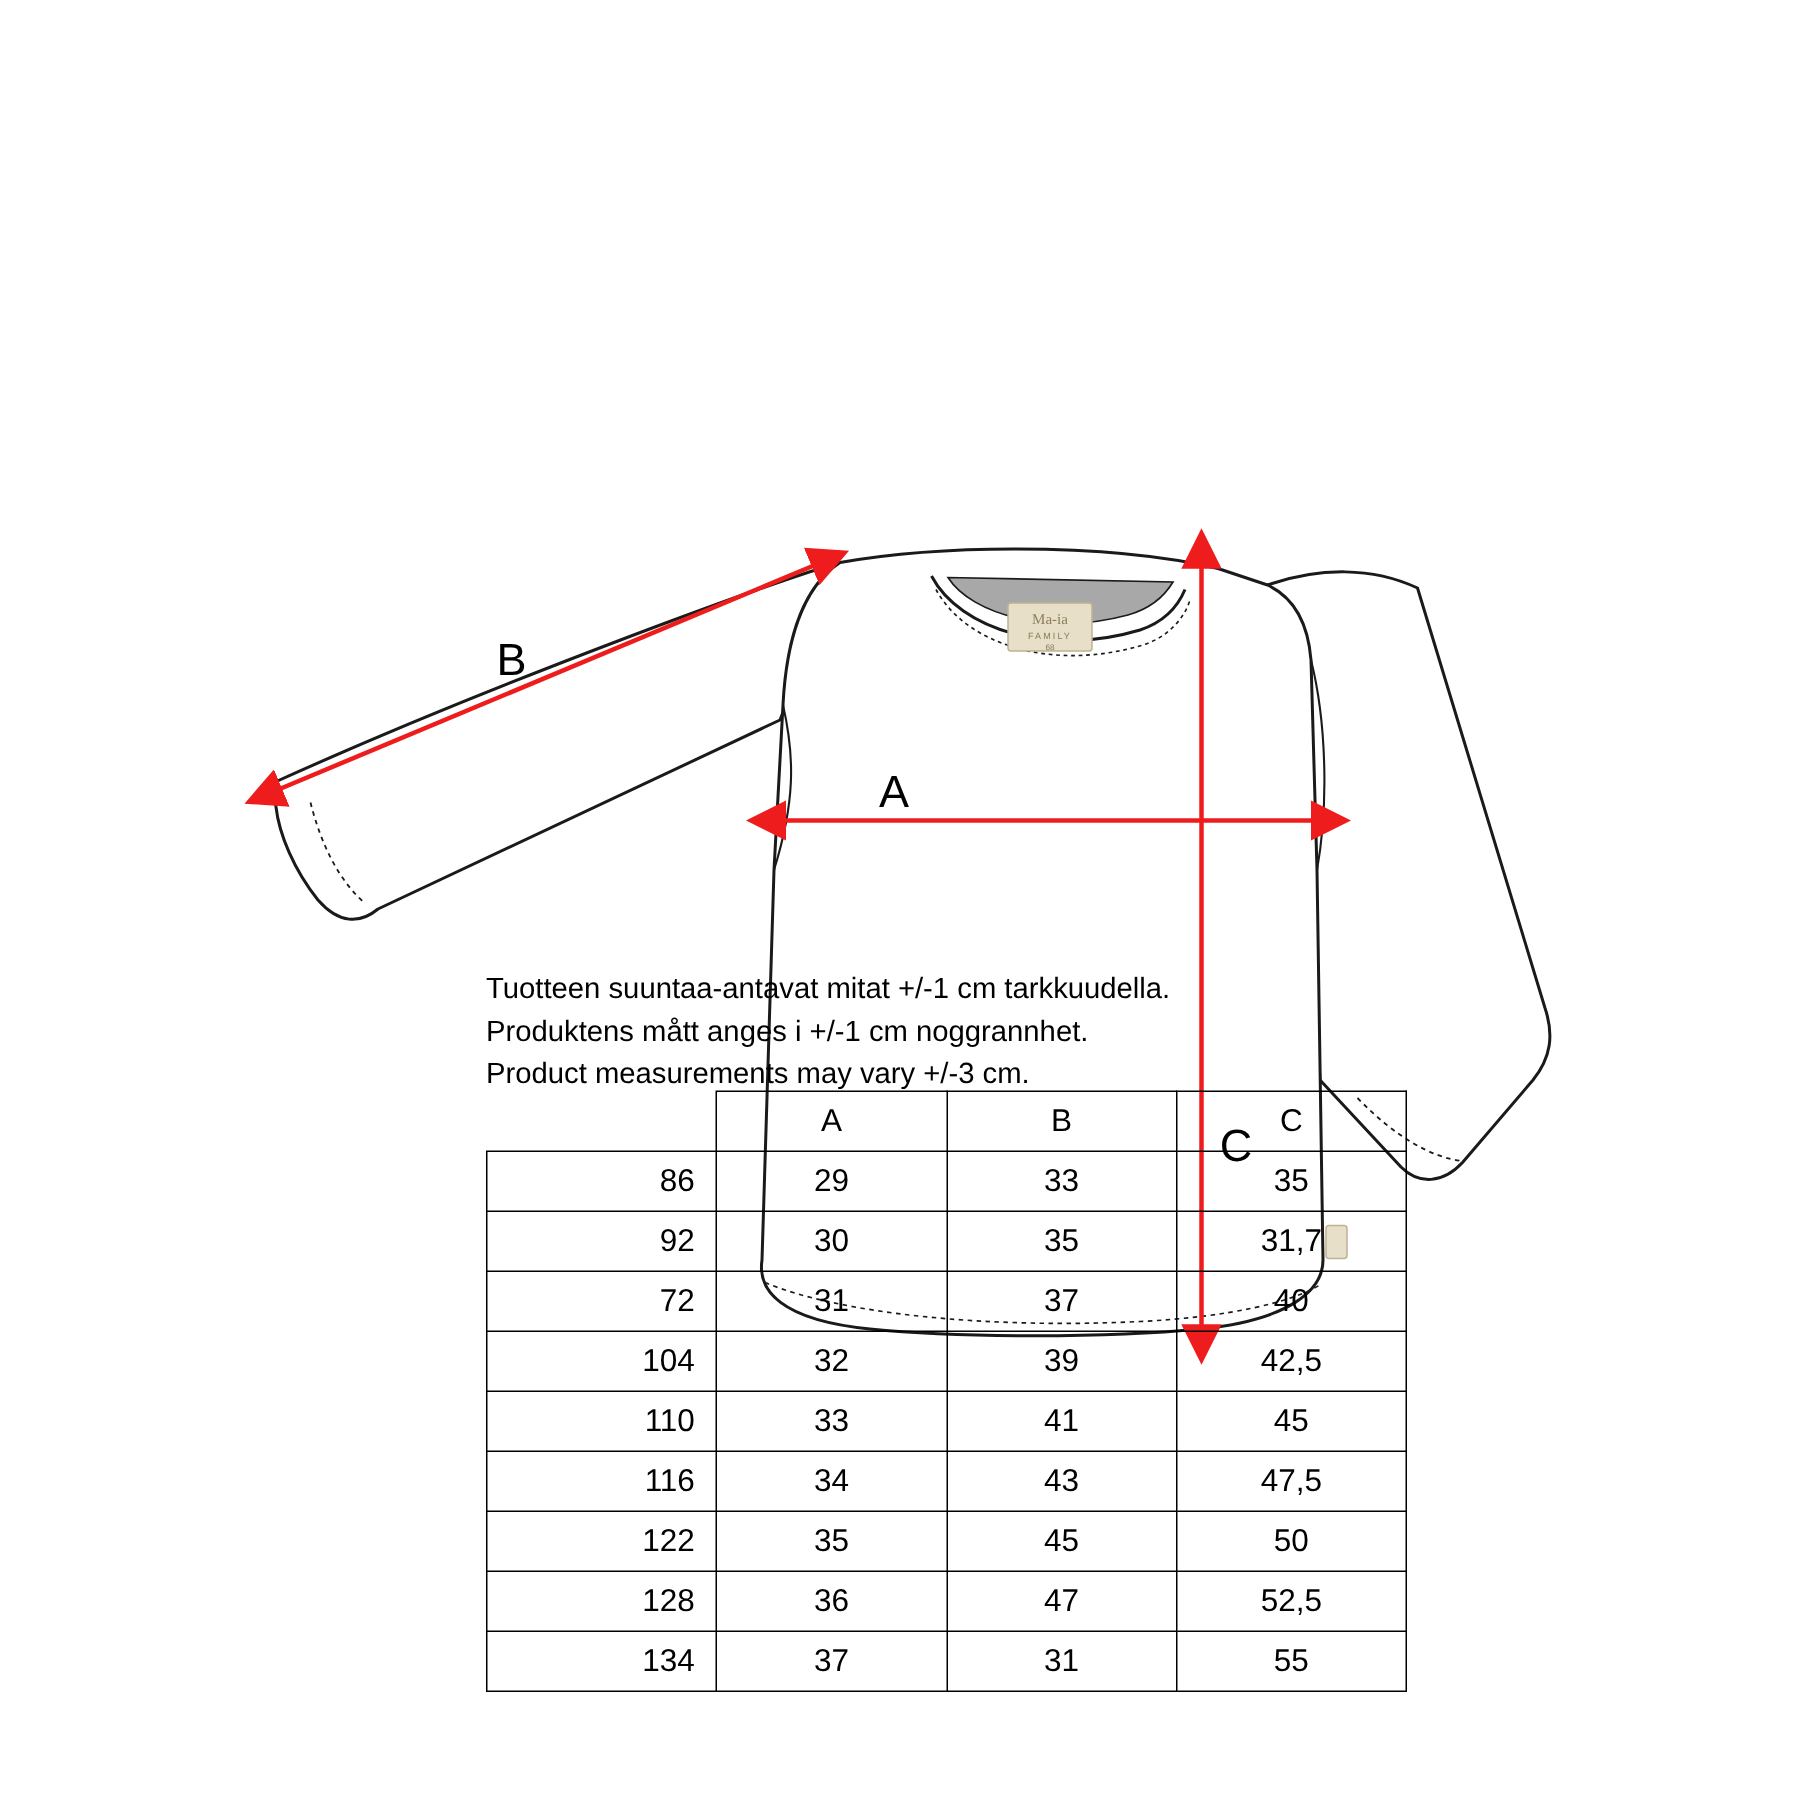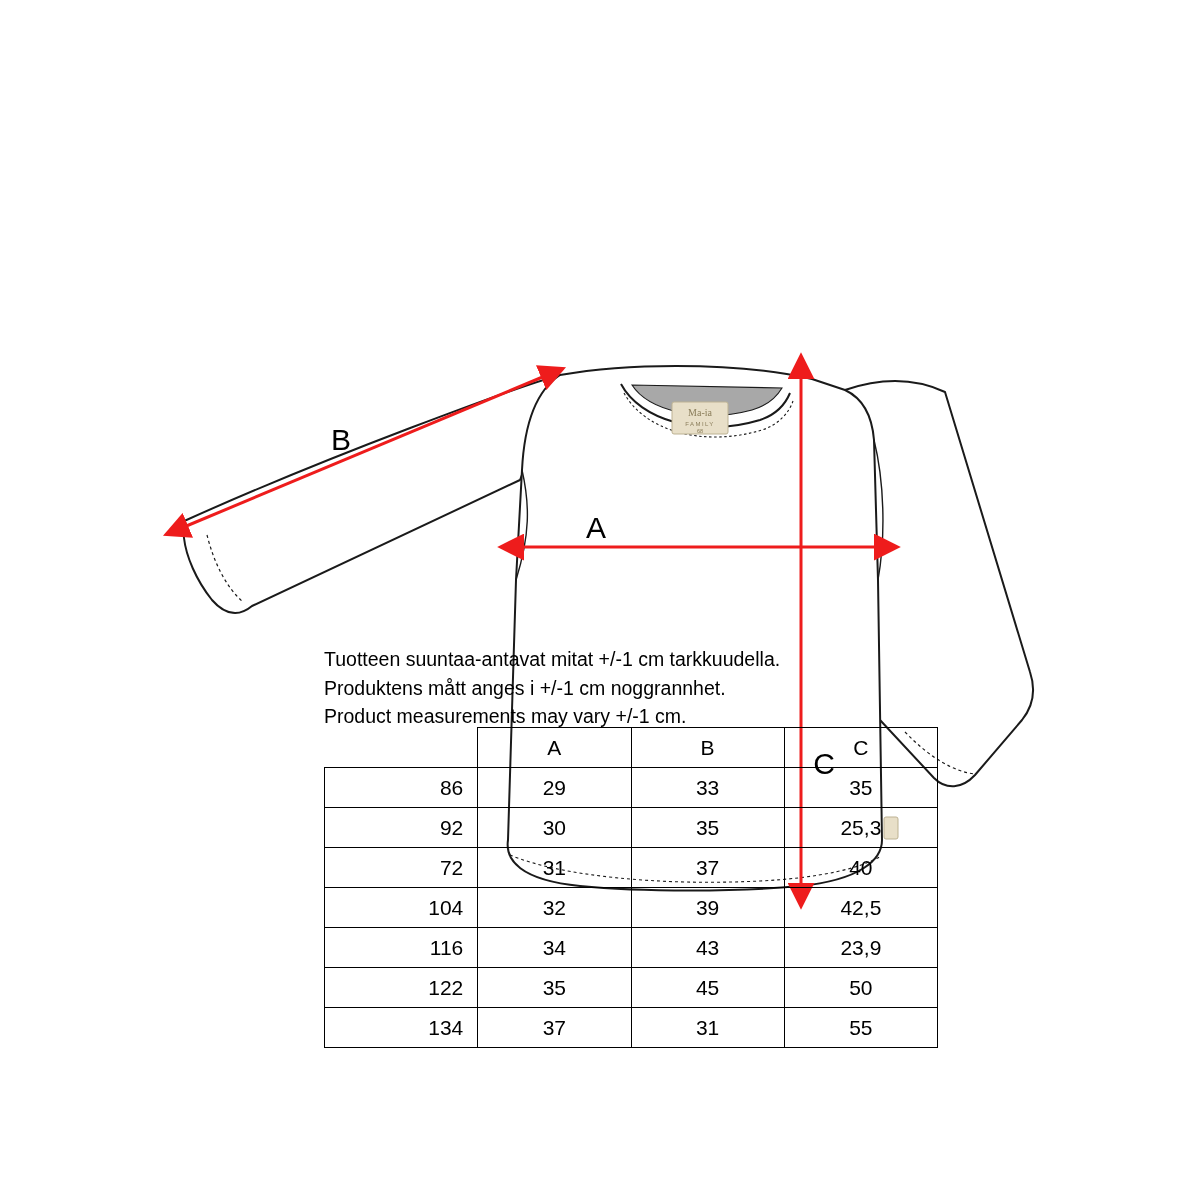--- a/index.html
+++ b/index.html
@@ -161,21 +161,21 @@
 
     <text class="label-letter" x="596" y="258" text-anchor="middle">A</text>
     <text class="label-letter" x="341" y="170" text-anchor="middle">B</text>
     <text class="label-letter" x="824" y="494" text-anchor="middle">C</text>
   </svg>
 </div>
 
 <div class="notes">
   <div>Tuotteen suuntaa-antavat mitat +/-1 cm tarkkuudella.</div>
   <div>Produktens mått anges i +/-1 cm noggrannhet.</div>
-  <div>Product measurements may vary +/-1 cm.</div>
+  <div>Product measurements may vary +/-3 cm.</div>
 </div>
 
 <table class="sizes">
   <thead>
     <tr>
       <th class="corner"></th>
       <th>A</th>
       <th>B</th>
       <th>C</th>
     </tr>
@@ -184,46 +184,58 @@
     <tr>
       <td class="size-label">86</td>
       <td class="val">29</td>
       <td class="val">33</td>
       <td class="val">35</td>
     </tr>
     <tr>
       <td class="size-label">92</td>
       <td class="val">30</td>
       <td class="val">35</td>
-      <td class="val">25,3</td>
+      <td class="val">31,7</td>
     </tr>
     <tr>
       <td class="size-label">72</td>
       <td class="val">31</td>
       <td class="val">37</td>
       <td class="val">40</td>
     </tr>
     <tr>
       <td class="size-label">104</td>
       <td class="val">32</td>
       <td class="val">39</td>
       <td class="val">42,5</td>
     </tr>
     <tr>
+      <td class="size-label">110</td>
+      <td class="val">33</td>
+      <td class="val">41</td>
+      <td class="val">45</td>
+    </tr>
+    <tr>
       <td class="size-label">116</td>
       <td class="val">34</td>
       <td class="val">43</td>
-      <td class="val">23,9</td>
+      <td class="val">47,5</td>
     </tr>
     <tr>
       <td class="size-label">122</td>
       <td class="val">35</td>
       <td class="val">45</td>
       <td class="val">50</td>
     </tr>
     <tr>
+      <td class="size-label">128</td>
+      <td class="val">36</td>
+      <td class="val">47</td>
+      <td class="val">52,5</td>
+    </tr>
+    <tr>
       <td class="size-label">134</td>
       <td class="val">37</td>
       <td class="val">31</td>
       <td class="val">55</td>
     </tr>
   </tbody>
 </table>
 
 </body></html>

